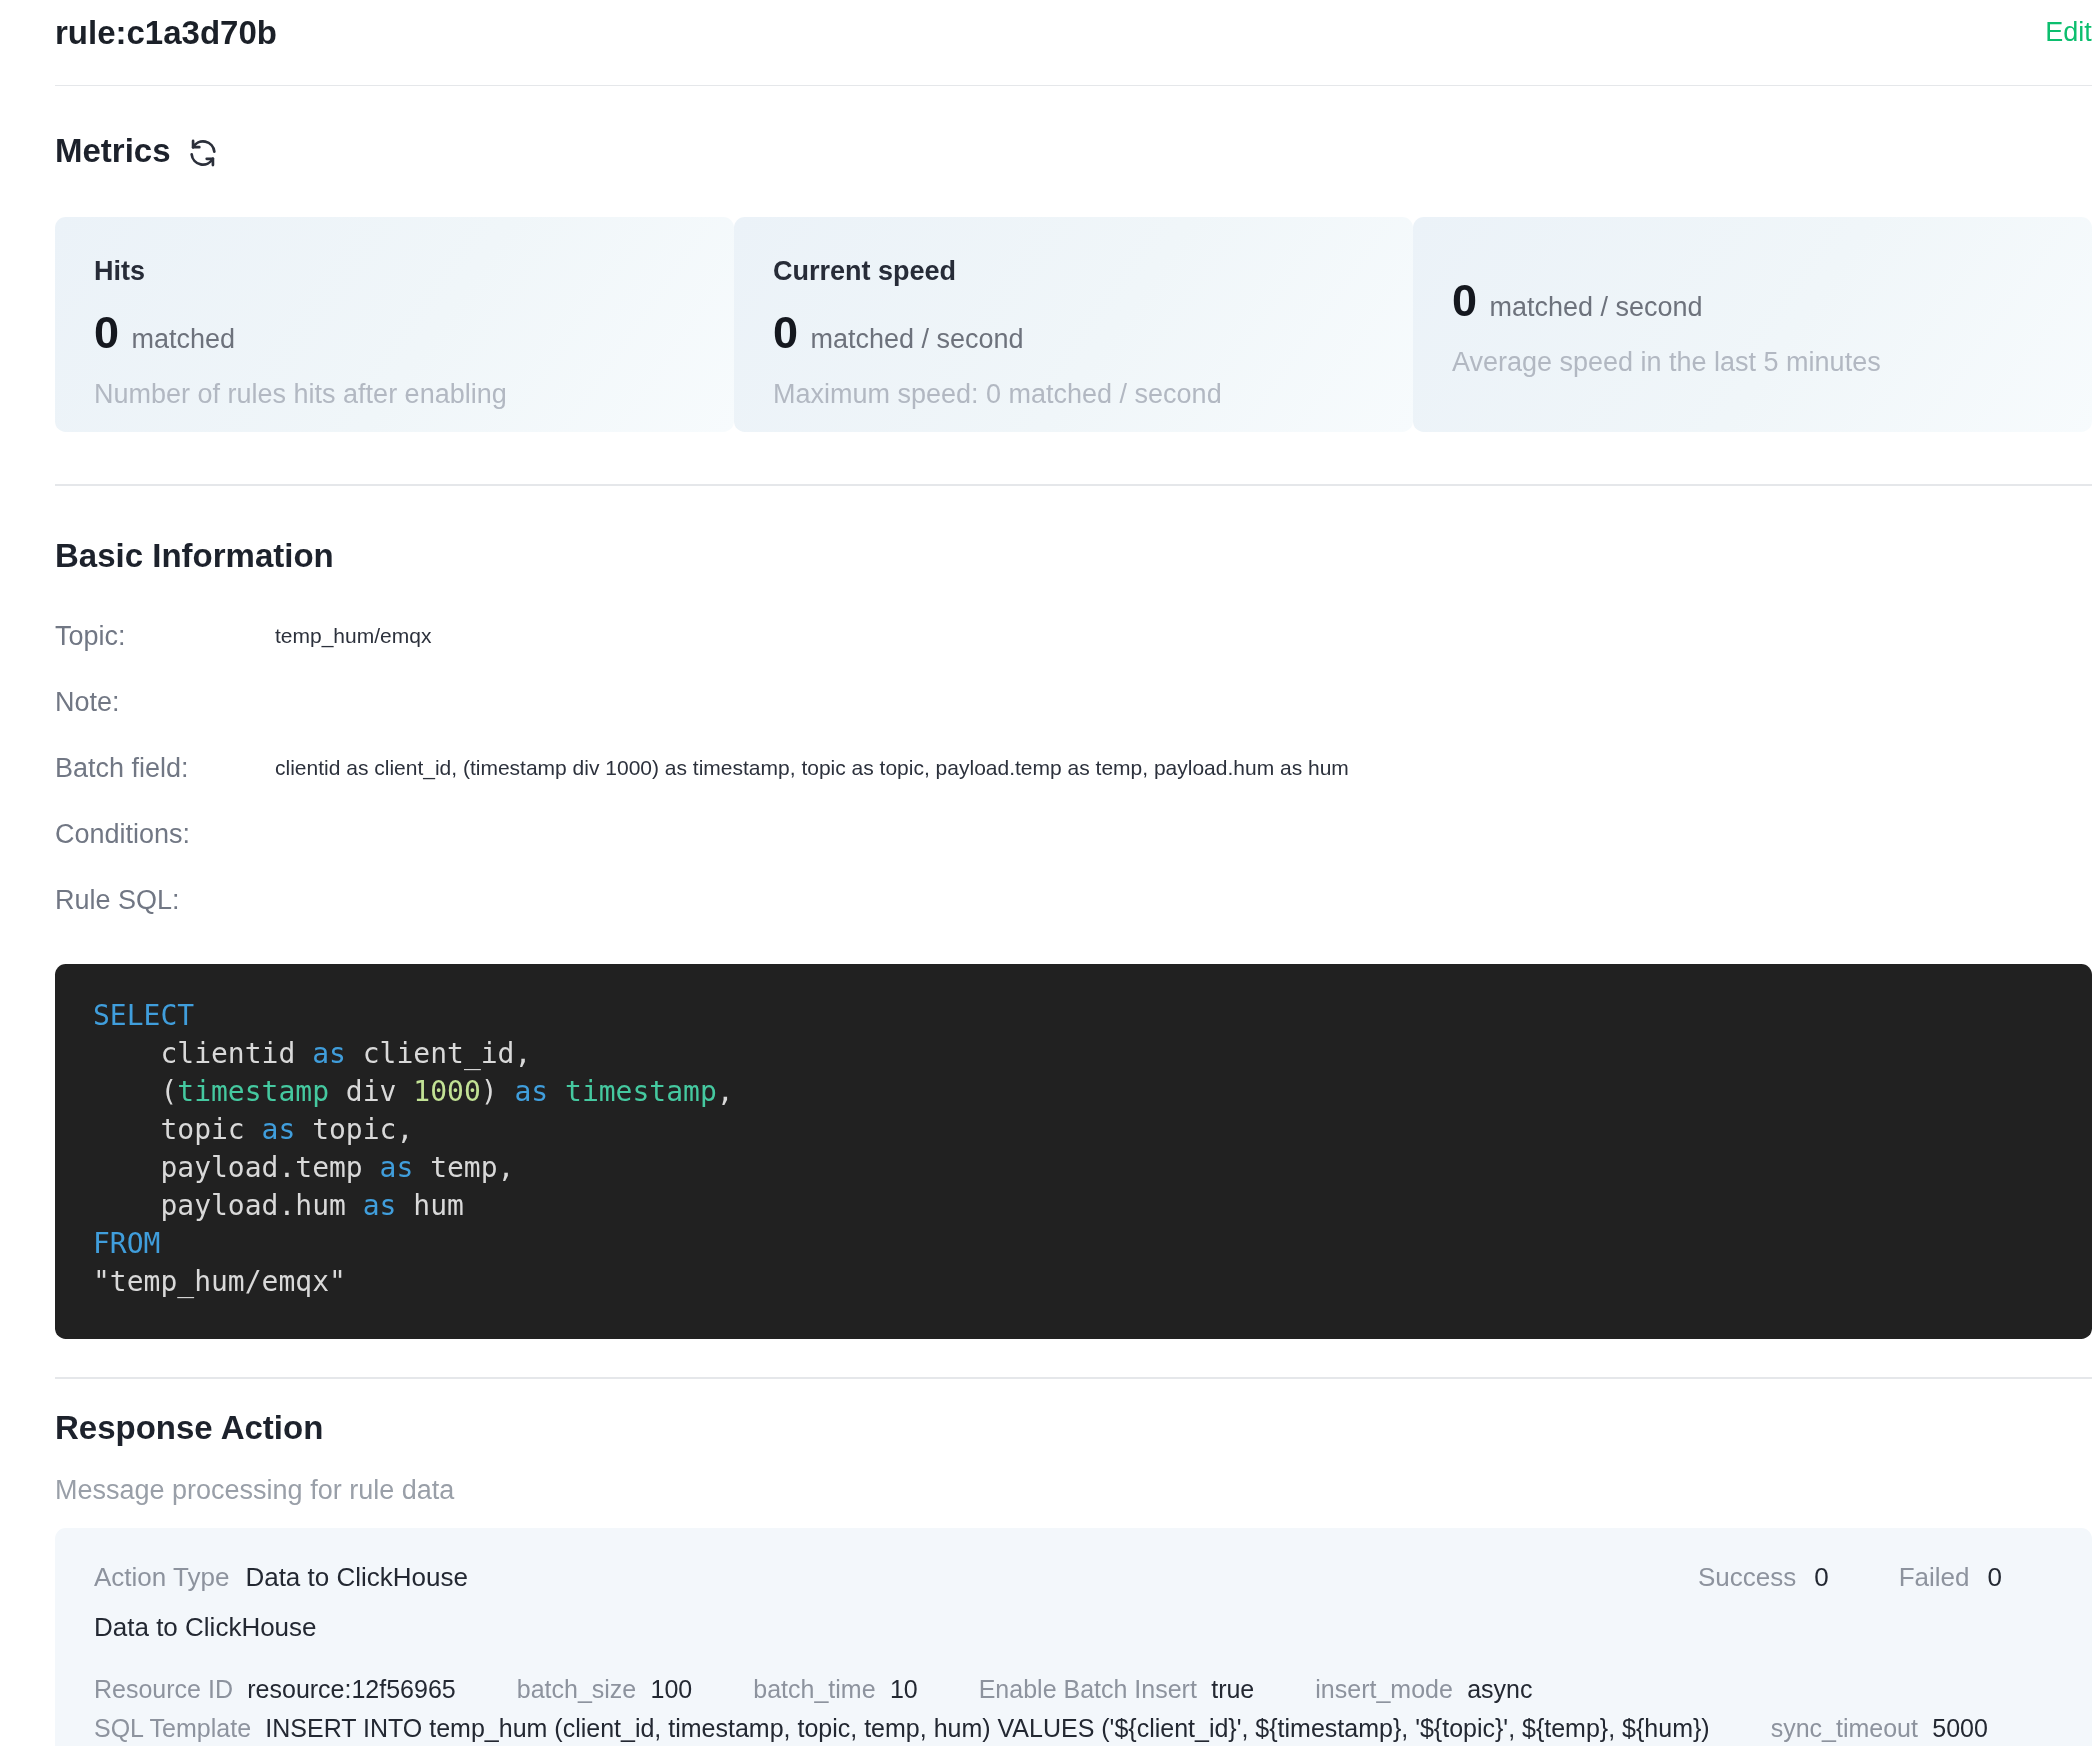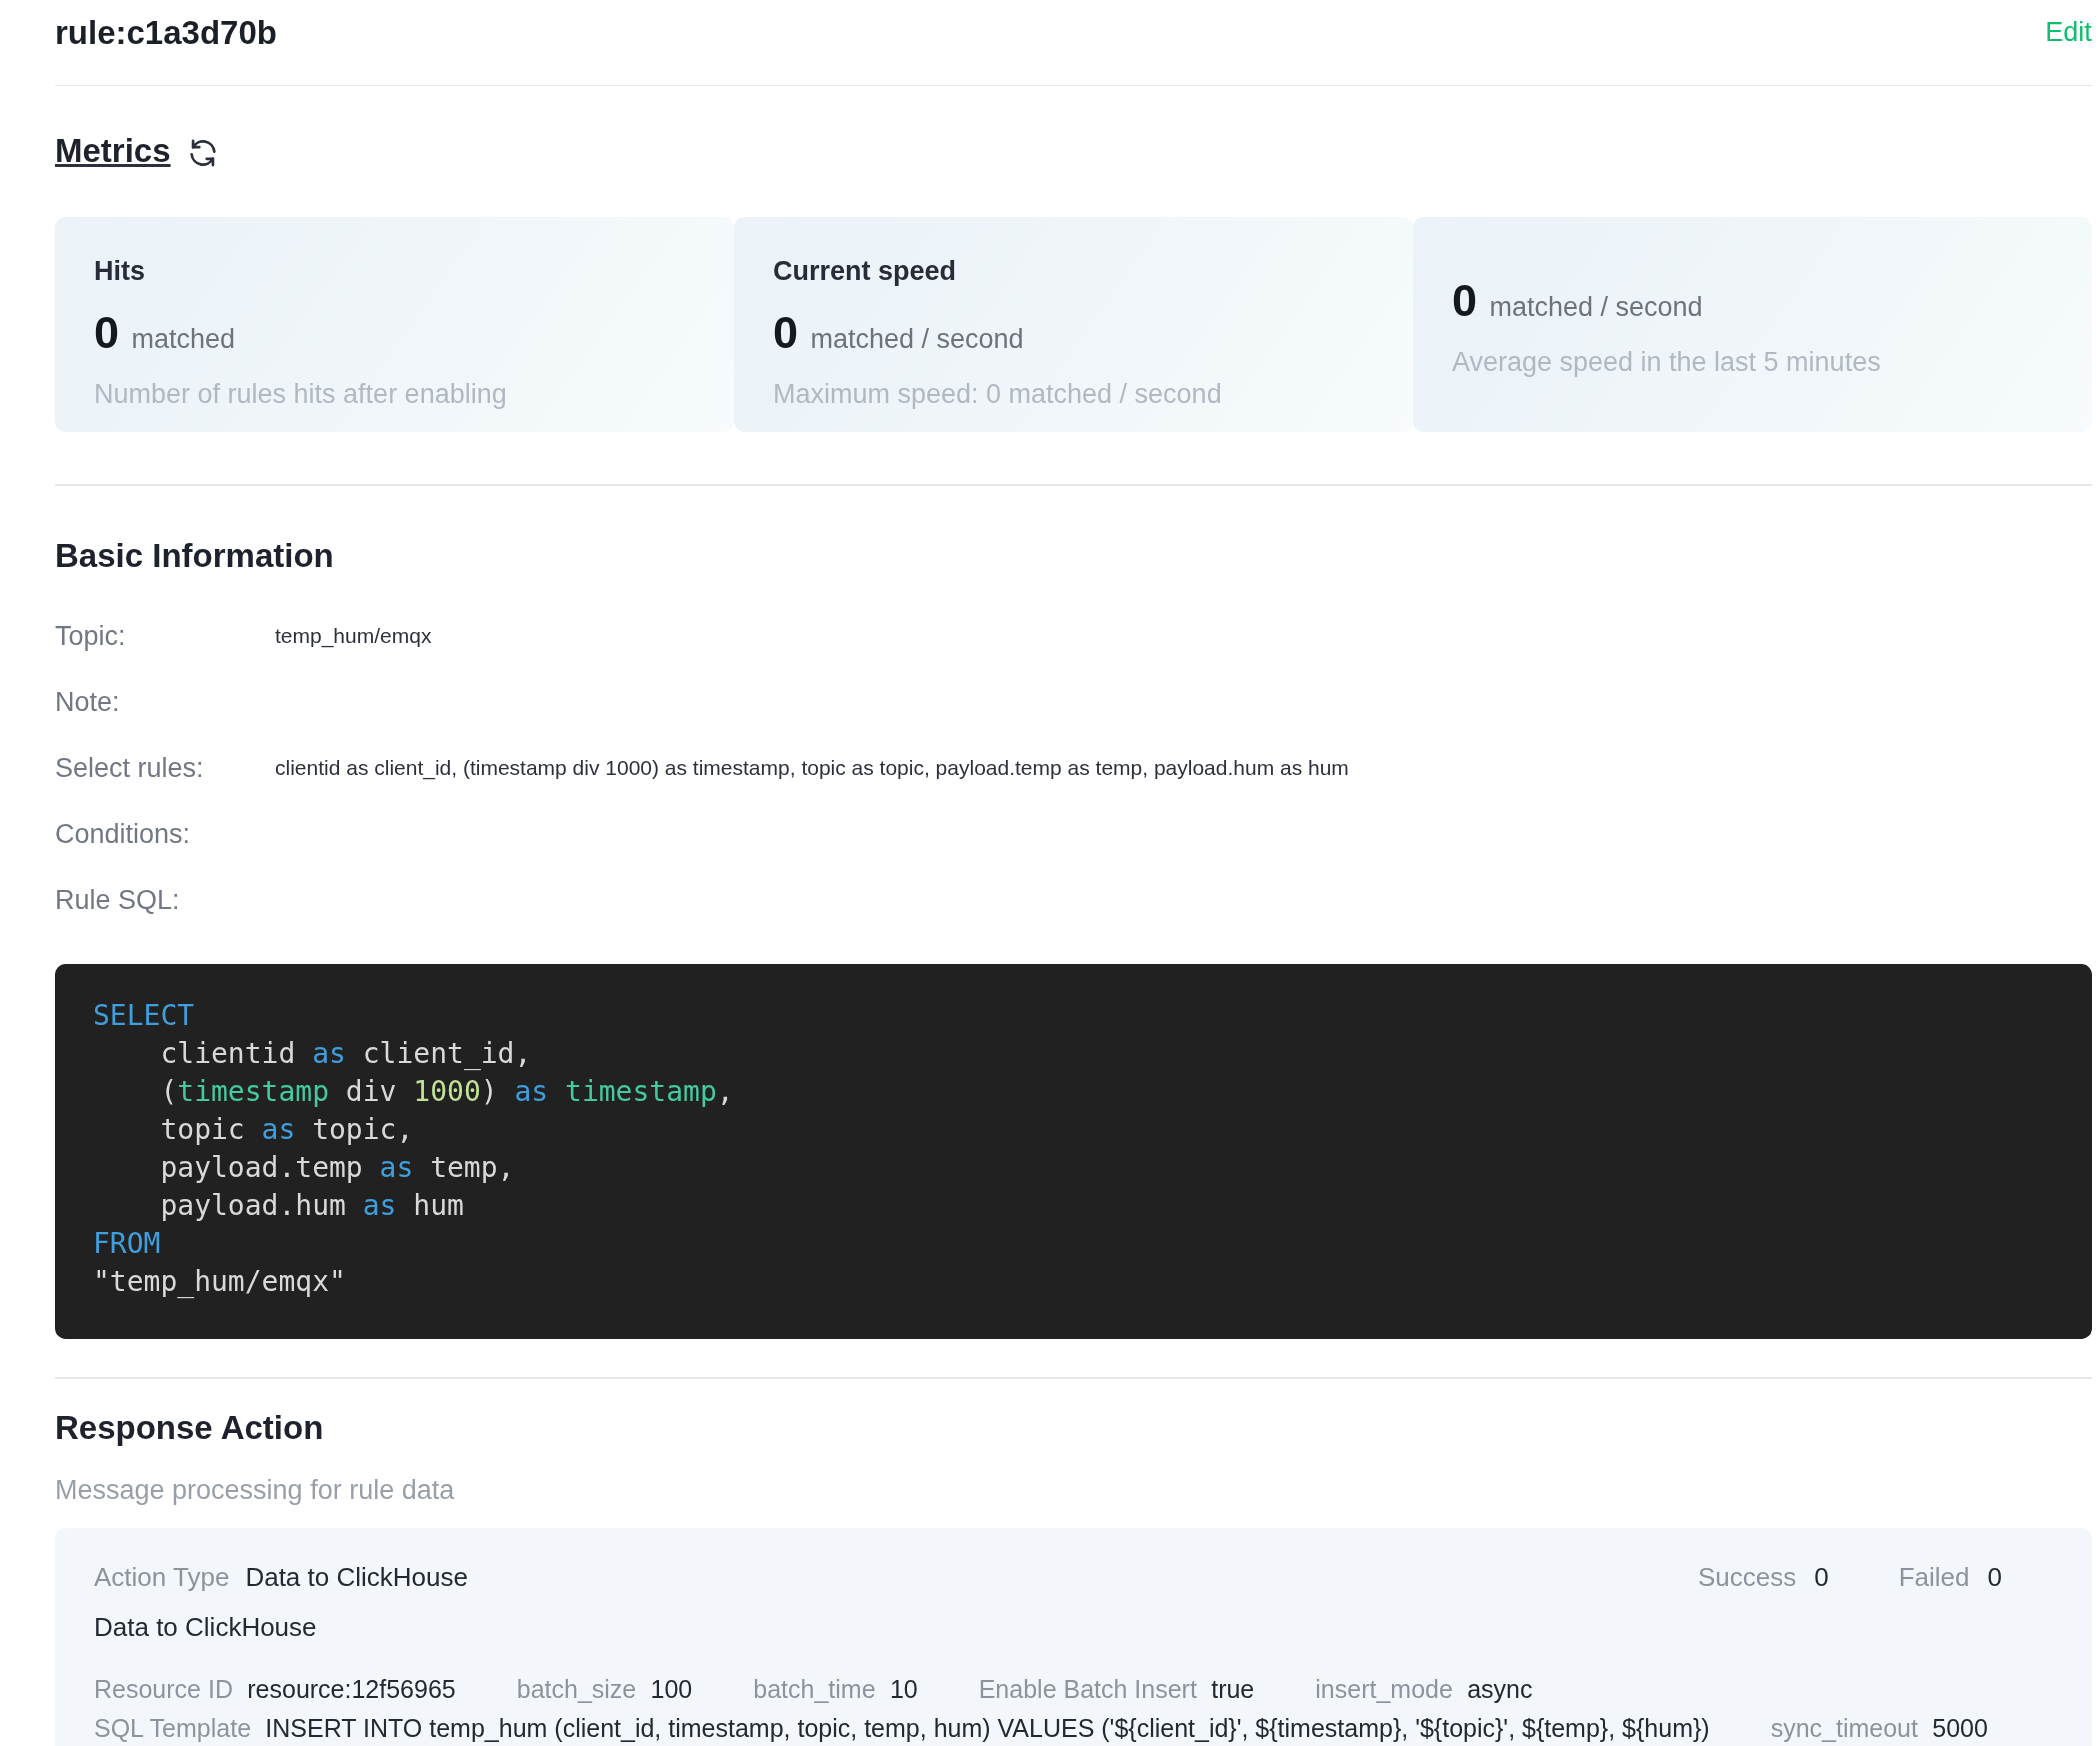--- a/index.html
+++ b/index.html
@@ -29,21 +29,21 @@
   .page-title{font-size:33px;font-weight:700;color:#1b2028;line-height:39px;margin:0;}
   .edit-link{font-size:27px;color:var(--accent-green);line-height:36px;margin-top:1.8px;text-decoration:none;cursor:pointer;}
 
   .divider{border:none;height:1.8px;background:var(--divider);margin:0;}
   .divider-1{margin-top:33px;}
   .divider-2{margin-top:52px;}
   .divider-3{margin-top:38px;}
 
   
   .section-heading{font-size:33px;font-weight:700;color:var(--heading);line-height:39px;margin:0;}
-  .metrics-heading-row{display:flex;align-items:center;gap:15px;margin-top:45px;text-decoration:underline;}
+  .metrics-heading-row{display:flex;align-items:center;gap:15px;margin-top:45px;}
   .refresh-icon{width:34px;height:34px;margin-top:3.6px;cursor:pointer;}
 
   
   .cards-row{display:flex;margin-top:47px;margin-right:0;}
   .metric-card{flex:1 1 0;height:215px;border-radius:10.7px;padding:38px 39px 0 39px;
     background:linear-gradient(125deg,var(--card-bg-start) 0%,#f0f6f9 55%,var(--card-bg-end) 100%);}
   .metric-card .card-title{font-size:27px;font-weight:600;color:#272c38;line-height:32px;}
   .metric-card .value-row{display:flex;align-items:baseline;gap:12.5px;margin-top:23px;}
   .metric-card .big-value{font-size:45px;font-weight:700;color:#15181f;line-height:45px;}
   .metric-card .unit{font-size:27px;color:var(--unit-gray);}
@@ -138,21 +138,21 @@
   <div class="info-rows">
     <div class="info-row">
       <span class="info-label">Topic:</span>
       <span class="info-value">temp_hum/emqx</span>
     </div>
     <div class="info-row">
       <span class="info-label">Note:</span>
       <span class="info-value"></span>
     </div>
     <div class="info-row">
-      <span class="info-label">Select rules:</span>
+      <span class="info-label">Batch field:</span>
       <span class="info-value">clientid as client_id, (timestamp div 1000) as timestamp, topic as topic, payload.temp as temp, payload.hum as hum</span>
     </div>
     <div class="info-row">
       <span class="info-label">Conditions:</span>
       <span class="info-value"></span>
     </div>
     <div class="info-row">
       <span class="info-label">Rule SQL:</span>
       <span class="info-value"></span>
     </div>

